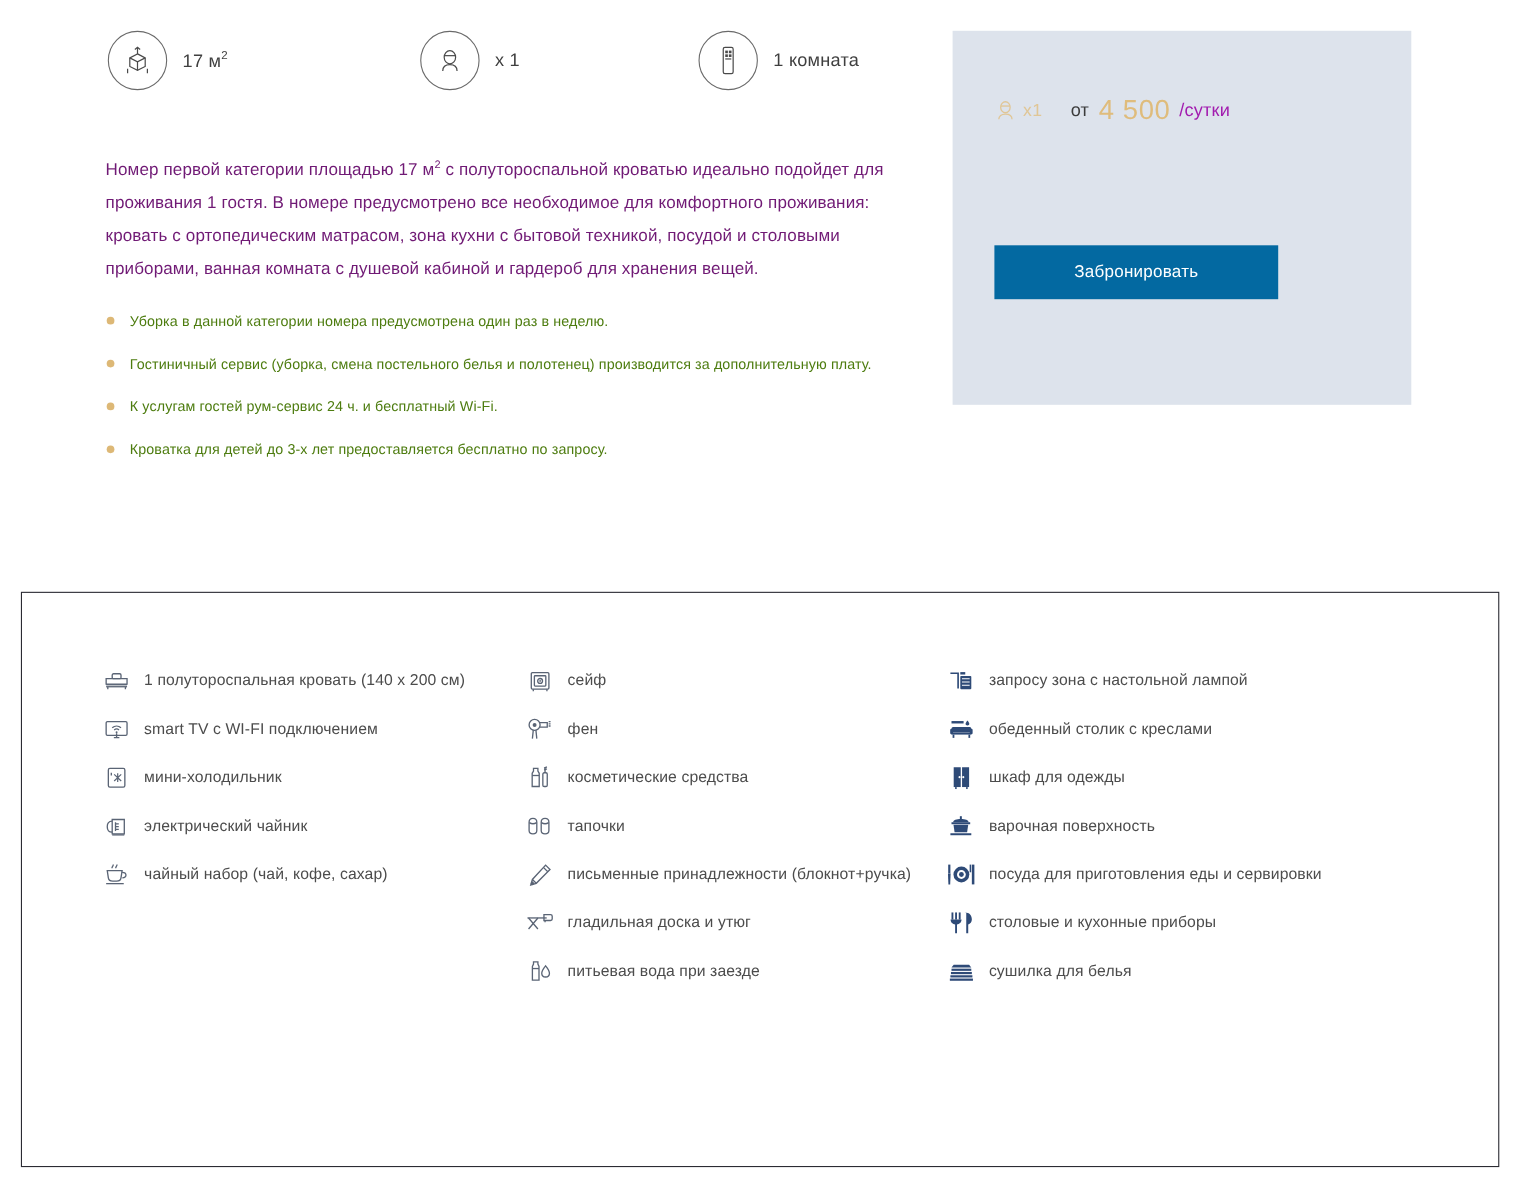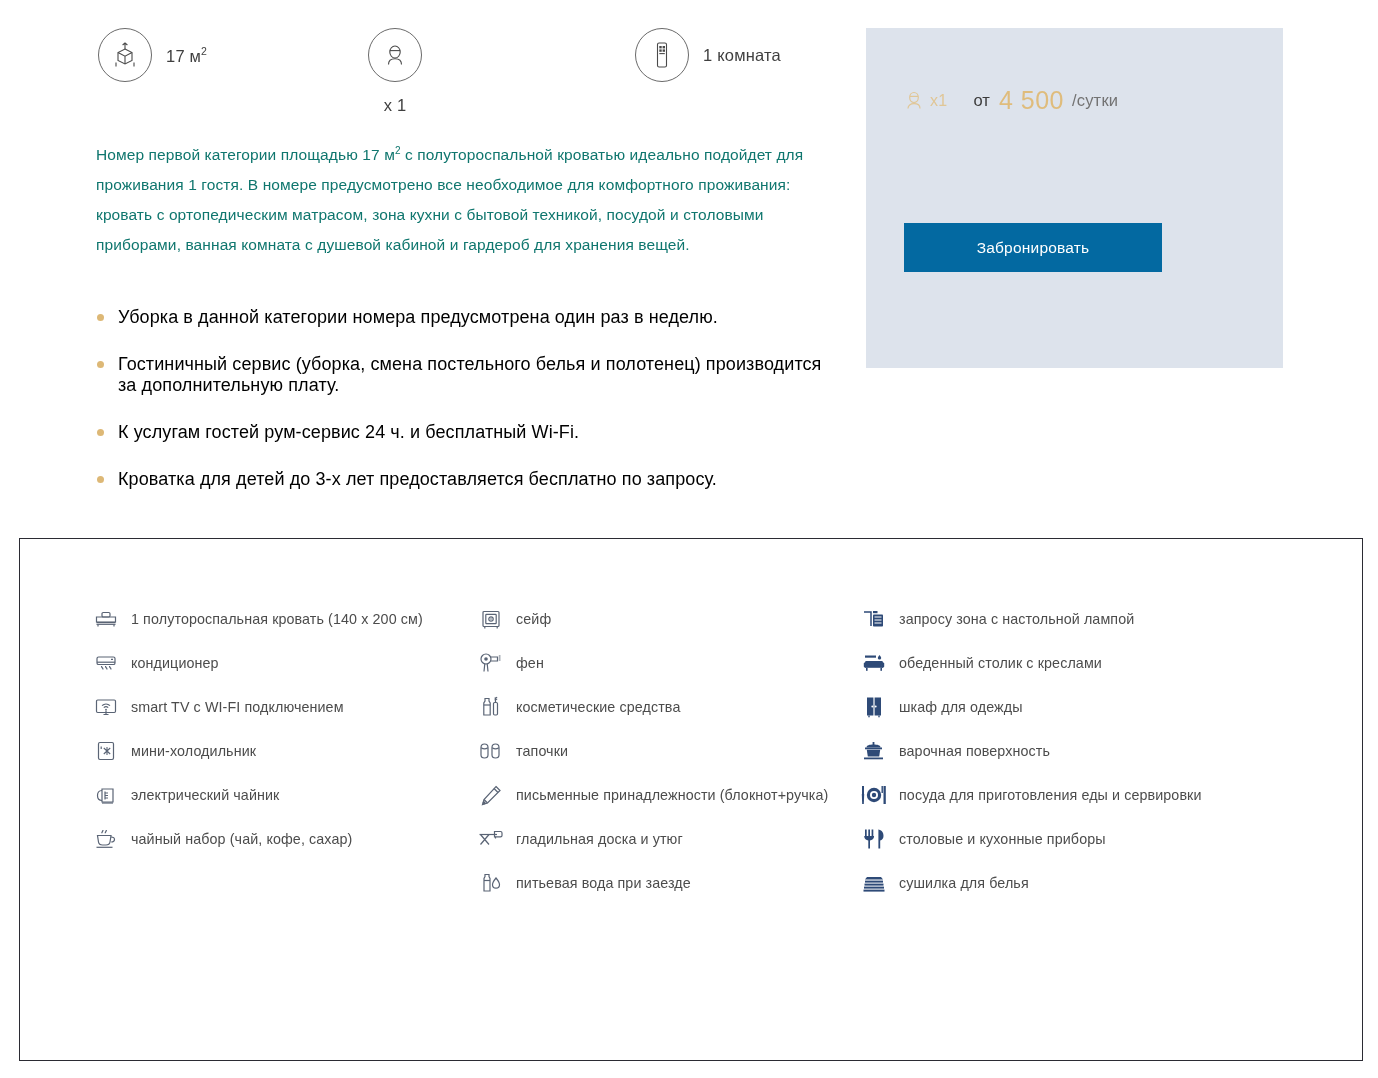--- a/index.html
+++ b/index.html
@@ -26,21 +26,21 @@
     height: 60px;
   }
   .stat {
     position: absolute;
     display: flex;
     align-items: center;
     gap: 14px;
     top: 0;
   }
   .stat-1 { left: 0; }
-  .stat-2 { left: 270px; flex-direction: column; }
+  .stat-2 { left: 284px; }
   .stat-3 { left: 537px; }
   .stat-circle {
     width: 54px;
     height: 54px;
     border: 1px solid #6a6a6a;
     border-radius: 50%;
     display: flex;
     align-items: center;
     justify-content: center;
     flex: 0 0 auto;
@@ -57,44 +57,43 @@
   }
 
   
   .description {
     position: absolute;
     top: 120px;
     left: 96px;
     width: 715px;
     font-size: 15.5px;
     line-height: 30px;
-    color: #0f766e;
+    color: #701a75;
     letter-spacing: .1px;
   }
   .description sup { font-size: 10px; }
 
   
   .bullets {
     position: absolute;
     top: 281px;
     left: 96px;
     width: 740px;
     margin: 0;
     padding: 0;
     list-style: none;
   }
   .bullet-item {
     position: relative;
     padding-left: 22px;
     margin-bottom: 18px;
-    font-size: 18px;
+    font-size: 13px;
     line-height: 21px;
-    color: #000000;
+    color: #4d7c0f;
     letter-spacing: .1px;
-    margin-top: 26px;
   }
   .bullet-item:before {
     content: "";
     position: absolute;
     left: 1px;
     top: 7px;
     width: 7px;
     height: 7px;
     border-radius: 50%;
     background: #ddb876;
@@ -131,21 +130,21 @@
     margin-right: 9px;
   }
   .price-value {
     font-size: 25px;
     color: #dfbc7c;
     letter-spacing: .5px;
     margin-right: 8px;
   }
   .price-unit {
     font-size: 16.5px;
-    color: #737373;
+    color: #a21caf;
     letter-spacing: .2px;
   }
   .book-button {
     position: absolute;
     top: 195px;
     left: 38px;
     width: 258px;
     height: 49px;
     background: #0369a1;
     border: none;
@@ -289,33 +288,20 @@
             <rect x="8" y="3.5" width="8" height="4.5" rx="1.2"></rect>
             <path d="M2.5 8 L21.5 8 L21.5 13 L2.5 13 Z"></path>
             <path d="M2.5 13.5 L21.5 13.5"></path>
             <path d="M4 15.5 L4 17.5 M20 15.5 L20 17.5"></path>
             <path d="M2.5 15.3 L21.5 15.3"></path>
           </svg>
         </span>
         <span class="amenity-label">1 полутороспальная кровать (140 x 200 см)</span>
       </div>
 
-      <div class="amenity">
-        <span class="amenity-icon">
-          <svg width="24" height="20" viewBox="0 0 24 20" fill="none" stroke="#5a6475" stroke-width="1.2">
-            <rect x="3" y="4" width="18" height="7.5" rx="1.6"></rect>
-            <path d="M3 9.2 L21 9.2"></path>
-            <path d="M17 6.3 L19 6.3"></path>
-            <path d="M7.5 13 C7.5 15 9 14.5 9 16.5"></path>
-            <path d="M11.5 13 C11.5 15 13 14.5 13 16.5"></path>
-            <path d="M15.5 13 C15.5 15 17 14.5 17 16.5"></path>
-          </svg>
-        </span>
-        <span class="amenity-label">кондиционер</span>
-      </div>
 
       <div class="amenity">
         <span class="amenity-icon">
           <svg width="24" height="20" viewBox="0 0 24 20" fill="none" stroke="#5a6475" stroke-width="1.2">
             <rect x="2.5" y="3" width="19" height="12.5" rx="1.2"></rect>
             <path d="M8 8.6 C10.3 6.6 13.7 6.6 16 8.6"></path>
             <path d="M9.8 10.6 C11.1 9.5 12.9 9.5 14.2 10.6"></path>
             <circle cx="12" cy="12.6" r="0.9" fill="#5a6475" stroke="none"></circle>
             <path d="M12 13.5 L12 17.5 M9.5 17.5 L14.5 17.5"></path>
           </svg>

